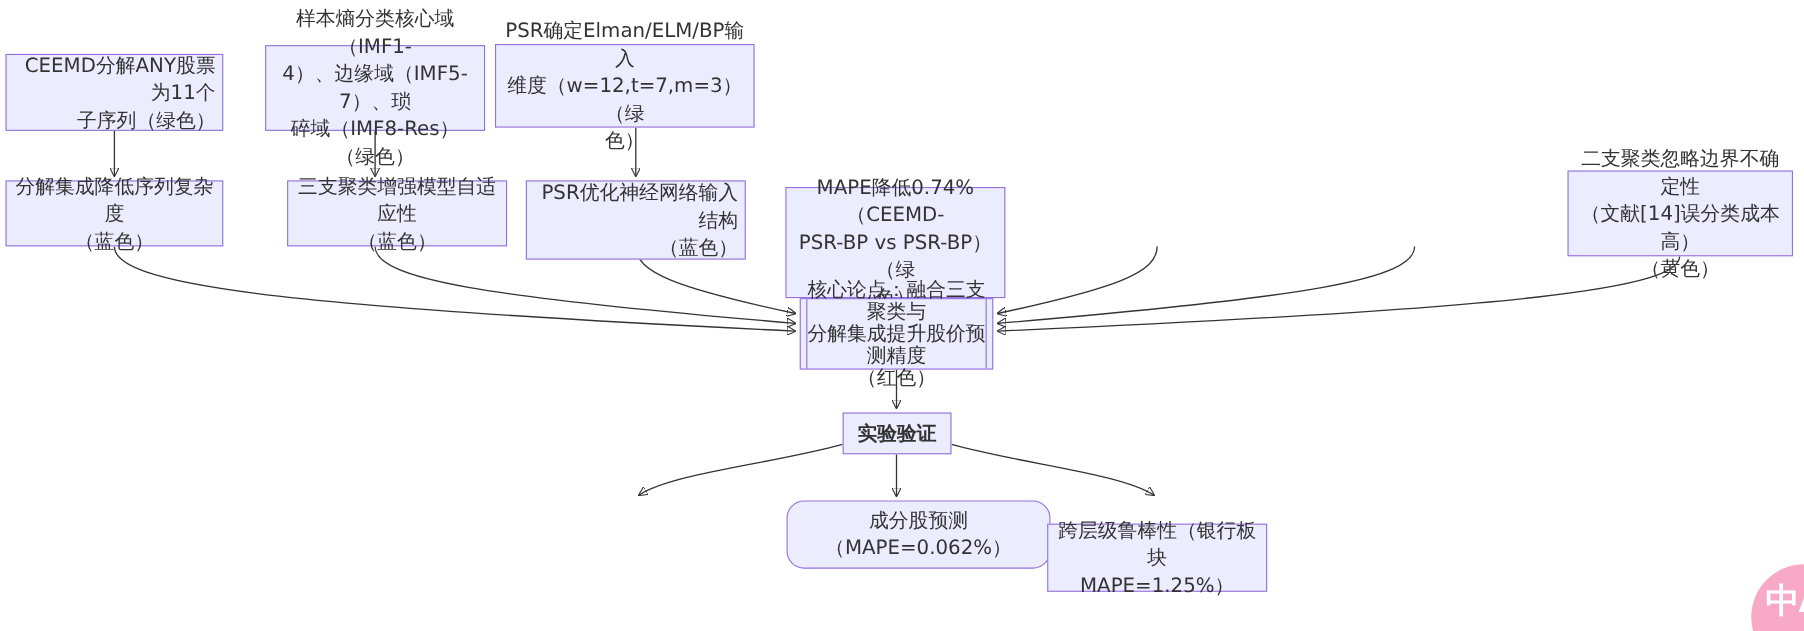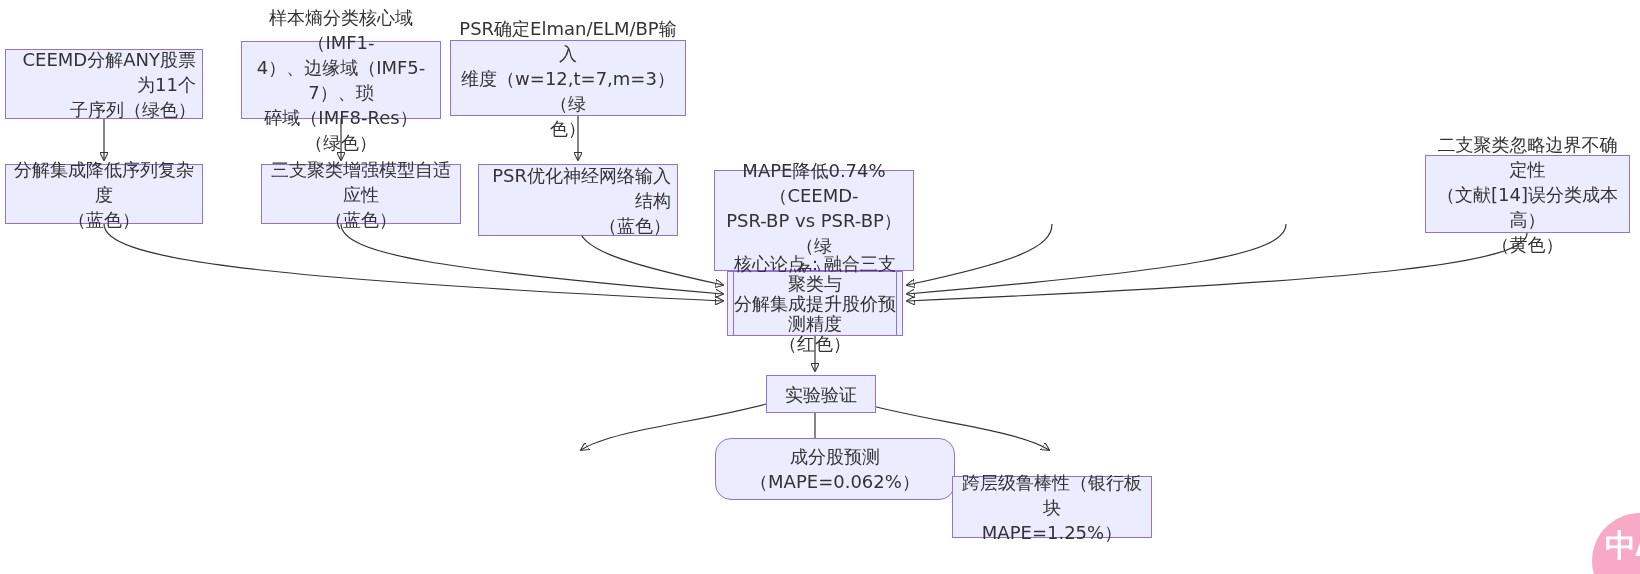--- a/index.html
+++ b/index.html
@@ -37,23 +37,23 @@
   .n-top2   { left: 241px;  top: 41px;  width: 200px; height: 78px; }
   .n-top3   { left: 450px;  top: 40px;  width: 236px; height: 76px; }
   .n-mid1   { left: 5px;    top: 164px; width: 198px; height: 60px; }
   .n-mid2   { left: 241px;  top: 164px; width: 200px; height: 60px; margin-left: 20px; }
   .n-mid3   { left: 478px;  top: 164px; width: 200px; height: 72px; text-align: right; }
   .n-mid4   { left: 714px;  top: 170px; width: 200px; height: 101px; }
   .n-mid5   { left: 952px;  top: 164px; width: 200px; height: 60px; }
   .n-mid6   { left: 1188px; top: 164px; width: 196px; height: 60px; }
   .n-mid7   { left: 1425px; top: 155px; width: 205px; height: 78px; }
   .n-core   { left: 727px;  top: 271px; width: 176px; height: 65px; line-height: 20px; }
-  .n-verify { left: 766px;  top: 375px; width: 110px;  height: 38px; }
+  .n-verify { left: 766px;  top: 375px; width: 99px;  height: 38px; font-weight: bold; }
   .n-res1   { left: 478px;  top: 455px; width: 199px; height: 62px; }
-  .n-res2   { left: 715px;  top: 438px; width: 240px; height: 62px; border-radius: 16px; }
+  .n-res2   { left: 715px;  top: 455px; width: 240px; height: 62px; border-radius: 16px; }
   .n-res3   { left: 952px;  top: 476px; width: 200px; height: 62px; }
   
   .subroutine::before, .subroutine::after {
     content: "";
     position: absolute;
     top: 0; bottom: 0;
     width: 1px;
     background: #9370DB;
   }
   .subroutine::before { left: 5px; }

